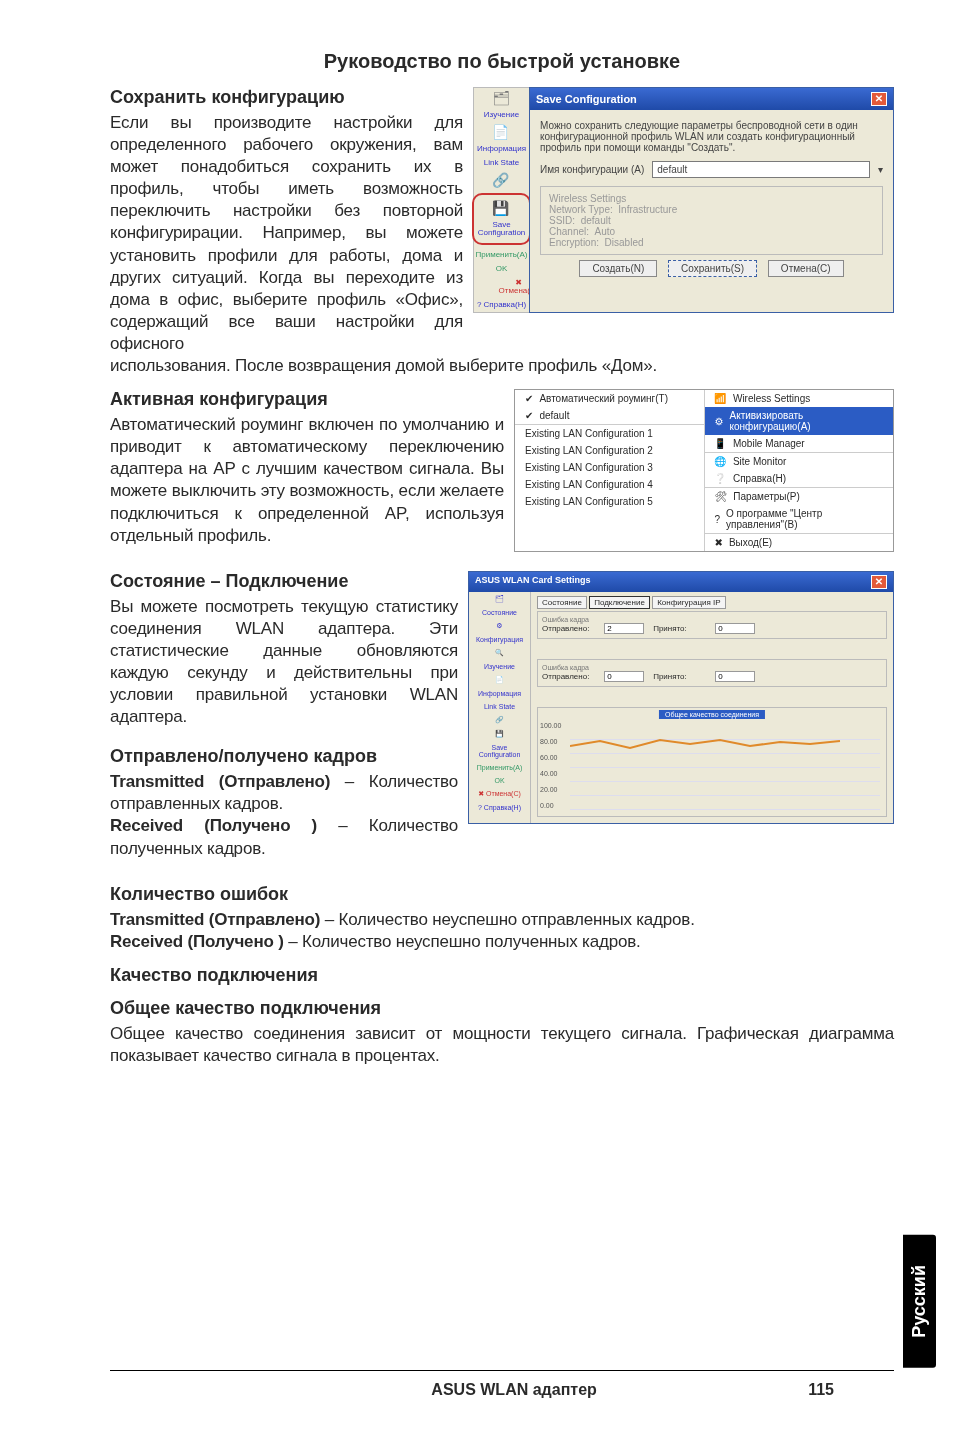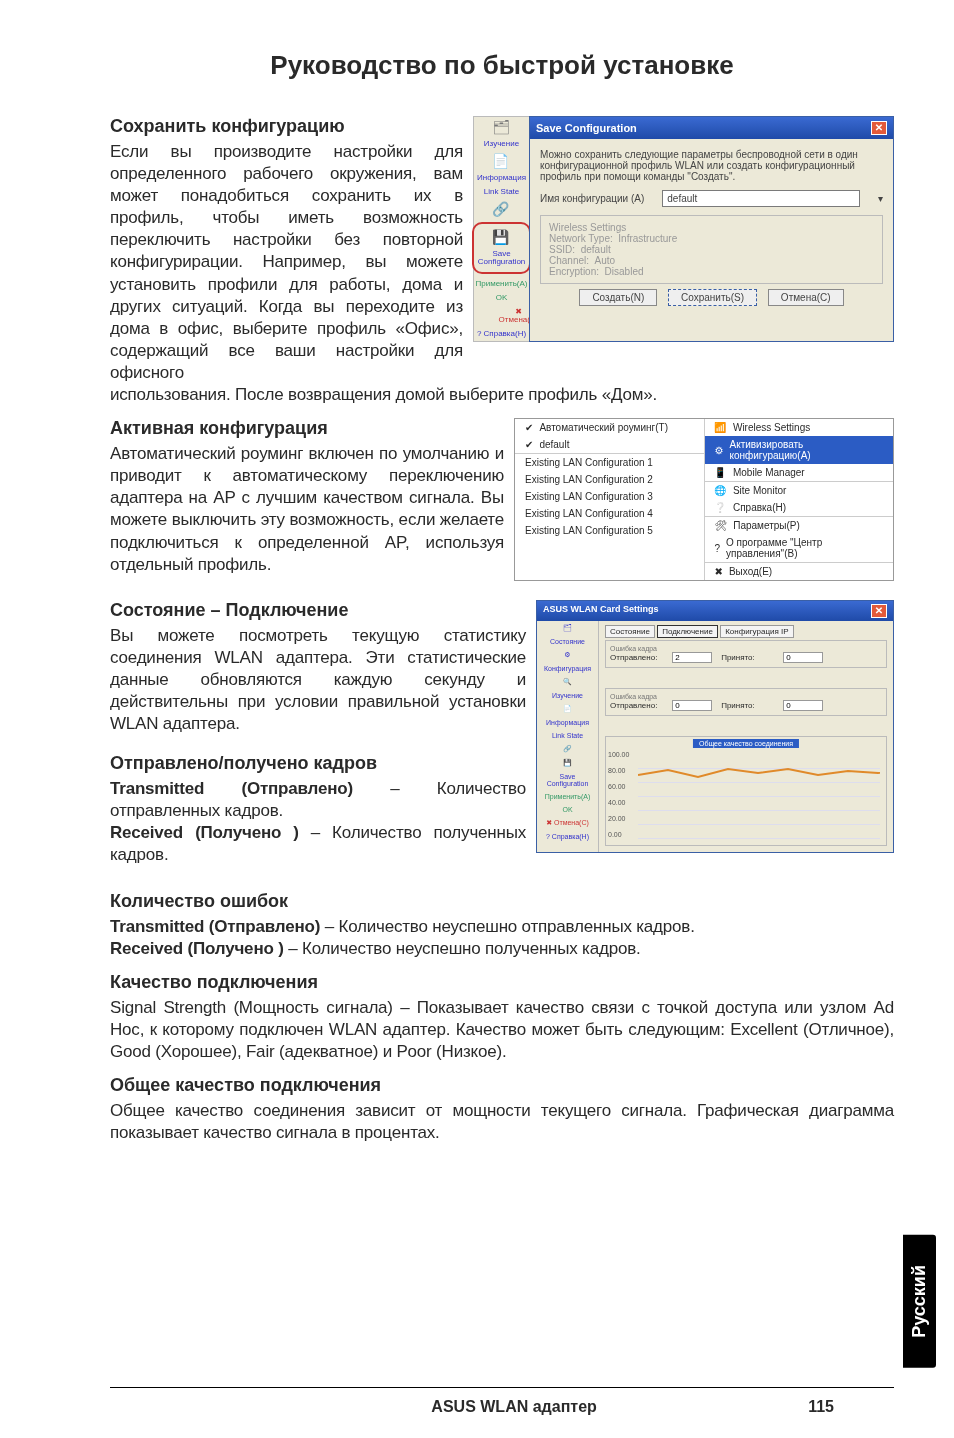--- a/index.html
+++ b/index.html
@@ -6,24 +6,24 @@
   body {
     font-family: Arial, Helvetica, sans-serif;
     width: 954px;
     height: 1438px;
     background: #fff;
     position: relative;
     color: #2a2a2a;
     padding: 50px 60px 40px 110px;
   }
   .page-title {
-    font-size: 26px;
+    font-size: 20px;
     font-weight: bold;
     text-align: center;
-    margin-bottom: 35px;
+    margin-bottom: 14px;
   }
   .section-title {
     font-weight: bold;
     font-size: 18px;
     margin-top: 12px;
     margin-bottom: 4px;
   }
   .body-text {
     font-size: 17px;
     line-height: 1.3;
@@ -33,21 +33,21 @@
   }
   .float-right {
     float: right;
     margin-left: 10px;
     margin-bottom: 5px;
   }
   .inline-bold { font-weight: bold; }
   .clear { clear: both; }
   .footer {
     position: absolute;
-    bottom: 22px;
+    bottom: 39px;
     left: 0; right: 0;
     padding: 10px 60px 0 110px;
     border-top: 1px solid #000;
     margin: 0 60px 0 110px;
     display: flex;
     justify-content: space-between;
     font-size: 16px;
   }
   .footer-center { font-weight: bold; flex:1; text-align:center;}
   .footer-right { font-weight: bold; }
@@ -85,21 +85,21 @@
   .close-x {
     background:#e35a3a;
     color:#fff;
     width:16px;height:14px;
     text-align:center;
     font-weight:bold;
     font-size:10px;
     border:1px solid #fff;
   }
   .save-config-body { padding:10px; color:#444; }
-  .cfg-row{ display:flex; gap:18px; align-items:center; margin:8px 0;}
+  .cfg-row{ display:flex; gap:8px; align-items:center; margin:8px 0;}
   .cfg-input{ border:1px solid #7a7a7a; background:#fff; padding:2px 4px; flex:1;}
   .fieldset{ border:1px solid #bbb; padding:6px 8px; margin-top:6px; color:#999;}
   .dlg-buttons{ text-align:center; padding:8px 0 4px;}
   .dlg-btn{ border:1px solid #888; background:#efefef; padding:2px 12px; margin:0 4px; font-size:10px;}
   .dlg-btn.focus{ border:1px dashed #3a5fa5; }
   
   .side-palette{
     display:flex;flex-direction:column;align-items:center;
     width:56px; font-size:8px; color:#33c; background:#ece9d8;
     border:1px solid #bbb; border-right:none;
@@ -114,21 +114,21 @@
     width:380px;font-family:Tahoma,sans-serif;font-size:10px;
     border:1px solid #999;background:#fff;
   }
   .cm-top{display:flex;}
   .cm-left,.cm-right{flex:1;}
   .cm-left{border-right:1px solid #ccc;}
   .cm-item{padding:3px 10px;display:flex;align-items:center;gap:6px;}
   .cm-hl{background:#2b5cc4;color:#fff;}
   
   .link-status-dialog{
-    width:358px;font-family:Tahoma,sans-serif;font-size:9px;
+    width:426px;font-family:Tahoma,sans-serif;font-size:9px;
     border:1px solid #3a5fa5;background:#ece9d8;
   }
   .ls-titlebar{background:linear-gradient(#3a6ad2,#1f4aa8);color:#fff;
     padding:3px 6px;font-weight:bold;display:flex;justify-content:space-between;}
   .ls-body{display:flex;}
   .ls-left{width:62px;background:#ece9d8;border-right:1px solid #bbb;
     display:flex;flex-direction:column;align-items:center;font-size:7px;color:#33c;}
   .ls-left div{padding:3px 1px;text-align:center;}
   .ls-main{flex:1;padding:6px;}
   .tab-row{font-size:8px;margin-bottom:4px;}
@@ -319,21 +319,20 @@
   <div class="body-text">
     <span class="inline-bold">Transmitted (Отправлено)</span><span> – Количество неуспешно отправленных кадров.</span>
   </div>
   <div class="body-text">
     <span class="inline-bold">Received (Получено )</span><span> – Количество неуспешно полученных кадров.</span>
   </div>
 </div>
 
 <div class="block">
   <div class="section-title">Качество подключения</div>
-  <div class="body-text">Signal Strength (Мощность сигнала) – Показывает качество связи с точкой доступа или узлом Ad Hoc, к которому подключен WLAN адаптер. Качество может быть следующим: Excellent (Отличное), Good (Хорошее), Fair (адекватное) и Poor (Низкое).</div>
 </div>
 
 <div class="block">
   <div class="section-title">Общее качество подключения</div>
   <div class="body-text">Общее качество соединения зависит от мощности текущего сигнала. Графическая диаграмма показывает качество сигнала в процентах.</div>
 </div>
 
 <div class="lang-tab">Русский</div>
 
 <div class="footer">

